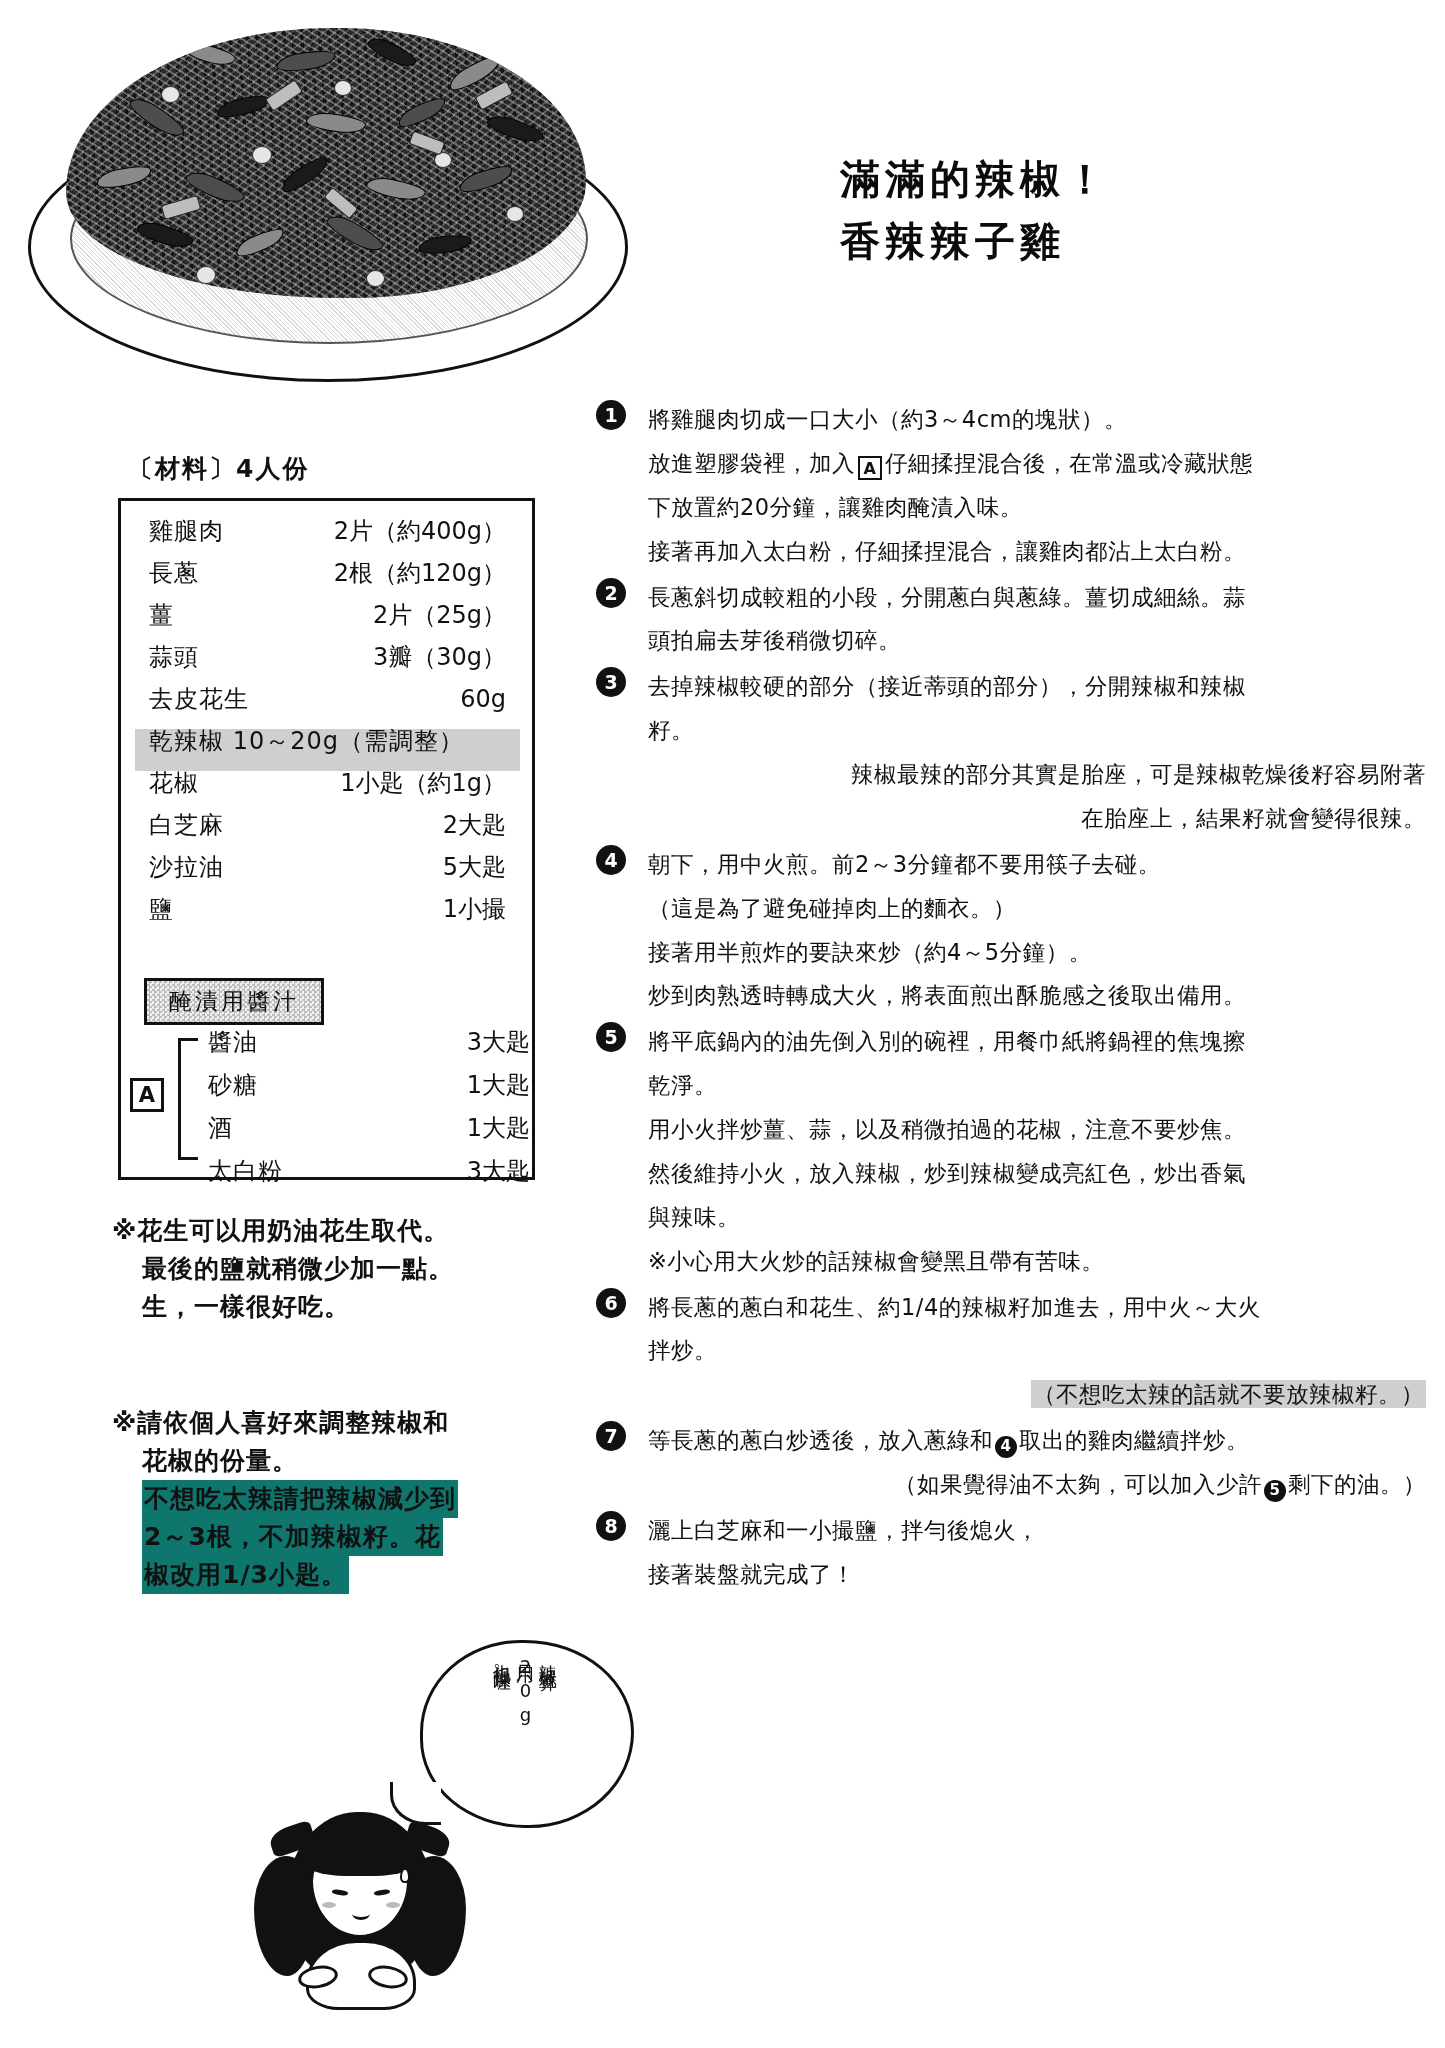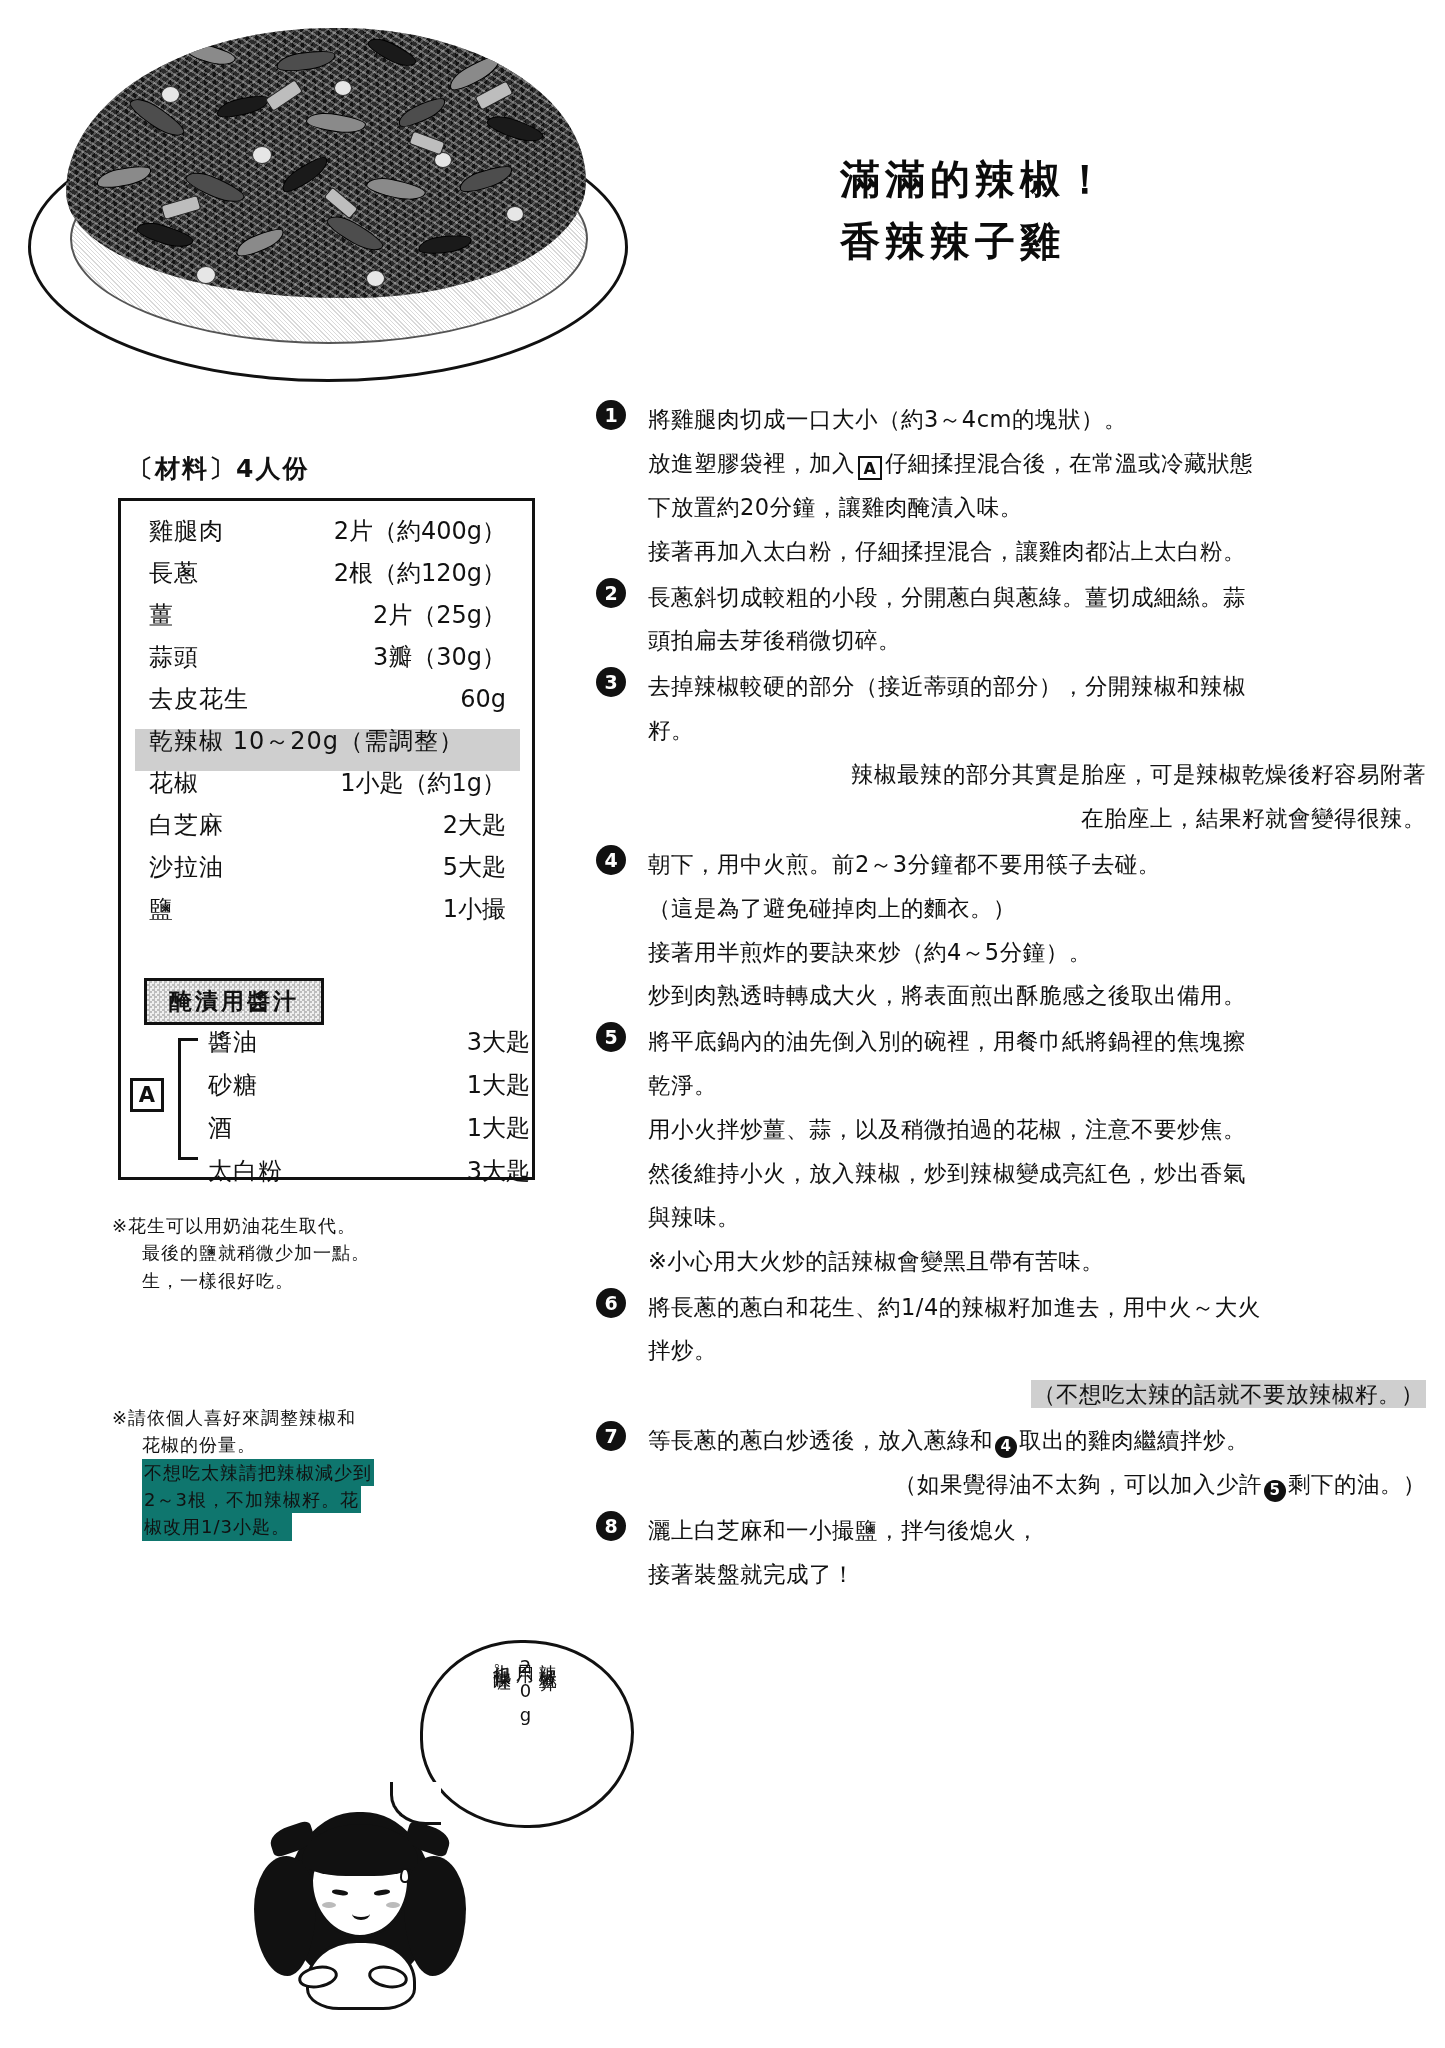--- a/index.html
+++ b/index.html
@@ -91,42 +91,43 @@
   }
   .ing-row.hl .nm{margin-right:4px;}
   .ing-row.hl .qt{margin-left:auto;}
 
   
   .sauce-head{
     position:absolute;left:144px;top:978px;
     border:3px solid #111;
     background:
       repeating-conic-gradient(#bdbdbd 0% 25%, #f0f0f0 0% 50%) 0 0/5px 5px;
-    padding:5px 22px;font-size:23px;letter-spacing:3px;font-weight:700;
+    padding:5px 22px;font-size:23px;letter-spacing:3px;font-weight:400;
   }
   .sauce-area{
     position:absolute;left:130px;top:1030px;width:400px;
   }
   .abox{
     position:absolute;left:0px;top:48px;width:34px;height:34px;
     border:3px solid #111;display:flex;align-items:center;justify-content:center;
     font-size:21px;font-weight:700;box-sizing:border-box;
   }
   .bracket{
     position:absolute;left:48px;top:8px;width:20px;height:122px;
     border-left:3px solid #111;border-top:3px solid #111;border-bottom:3px solid #111;
     box-sizing:border-box;
   }
   .sauce-rows{position:absolute;left:78px;top:0;width:322px;}
   .sauce-rows .ing-row{font-size:24px;height:43px;}
 
   
   .note{
-    position:absolute;font-size:18px;line-height:1.52;letter-spacing:1px;
+    position:absolute;font-size:25px;line-height:1.52;letter-spacing:1px;
     white-space:pre;
+    font-weight:bold;
   }
   .note1{left:112px;top:1212px;}
   .note2{left:112px;top:1404px;}
   .hlline{background:#0f766e;display:inline-block;padding:0 2px;}
 
   
   .steps{position:absolute;left:596px;top:398px;width:830px;}
   .step{position:relative;margin-bottom:2px;}
   .bullet{
     position:absolute;left:0;top:2px;width:30px;height:30px;border-radius:50%;

